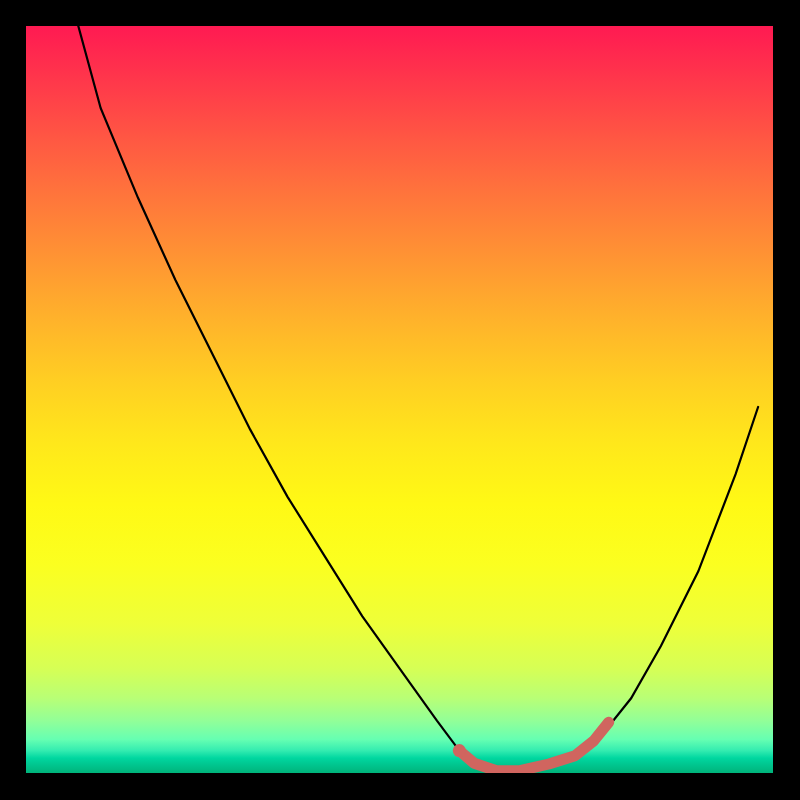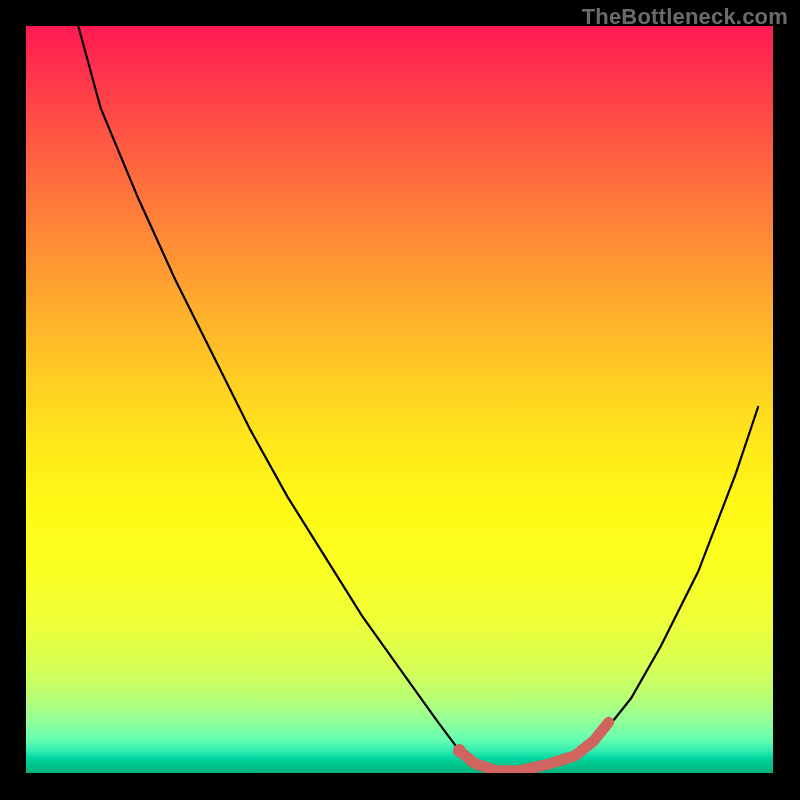--- a/index.html
+++ b/index.html
@@ -62,21 +62,20 @@
     left: 0;
     top: 0;
     width: 747px;
     height: 747px;
   }
 </style>
 </head>
 <body>
 
 <div class="wrap">
-  <div class="watermark">TheBottleneck.com</div>
 
   <div class="plot">
     <svg class="curve" viewBox="0 0 747 747" preserveAspectRatio="none">
       <path id="curve-path" fill="none" stroke="#000" stroke-width="2.2" stroke-linecap="round" d="M52.3 0.0 L74.7 82.2 L112.0 171.8 L149.4 254.0 L186.8 328.7 L224.1 403.4 L261.4 470.6 L298.8 530.4 L336.2 590.1 L373.5 642.4 L410.9 694.7 L433.3 724.6 L448.2 739.5 L470.6 747.0 L493.0 747.0 L522.9 739.5 L545.3 732.1 L575.2 709.6 L605.1 672.3 L634.9 620.0 L672.3 545.3 L709.6 448.2 L732.1 381.0"></path>
       <path id="marker-path" fill="none" stroke="#d0655f" stroke-width="11" stroke-linecap="round" stroke-linejoin="round" d="M433.3 724.6 L448.2 737.3 L470.6 744.8 L493.0 744.8 L522.9 738.0 L549.0 729.8 L567.7 714.9 L582.7 696.2"></path>
       <circle id="marker-start-dot" r="6.5" fill="#d0655f" cx="433.3" cy="724.6"></circle>
     </svg>
   </div>
 </div>
 

